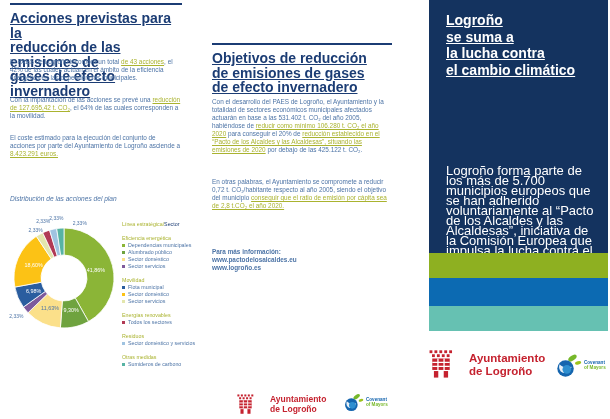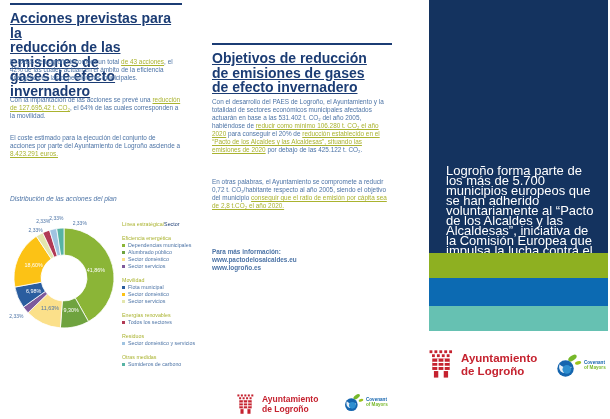--- a/index.html
+++ b/index.html
@@ -37,21 +37,21 @@
   .panel-title{position:absolute;left:17px;top:12px;margin:0;font-size:14px;line-height:16.5px;
                font-weight:bold;color:#ffffff;text-decoration:underline;white-space:pre-line;}
   .panel-para{position:absolute;left:17px;top:166px;width:152px;margin:0;font-size:13px;
               line-height:10px;color:#ffffff;}
   .stripe{position:absolute;left:429px;width:179px;}
   #stripe-green{top:253px;height:25px;background:#8eb021;}
   #stripe-blue{top:278px;height:28px;background:#0c6ab2;}
   #stripe-teal{top:306px;height:25px;background:#66c1b2;}
 
   
-  .logo-ayto{position:absolute;display:flex;align-items:center;gap:8px;color:#c5222f;}
+  .logo-ayto{position:absolute;display:flex;align-items:center;gap:16px;color:#c5222f;}
   .logo-ayto .txt{font-weight:bold;}
   #ayto-right{left:429px;top:350px;}
   #ayto-right .txt{font-size:11.5px;line-height:12.5px;}
   #ayto-mid{left:237px;top:394px;}
   #ayto-mid .txt{font-size:8.5px;line-height:9.5px;}
   .logo-cov{position:absolute;display:flex;align-items:center;gap:2px;}
   #cov-right{left:556px;top:352px;}
   #cov-mid{left:344px;top:392px;}
   .cov-txt{font-size:4.6px;line-height:5px;font-weight:bold;}
   .cov-txt .l1{color:#1565ae;} .cov-txt .l2{color:#76b82a;}
@@ -163,20 +163,24 @@
     <p class="body p1b"><span>Con el desarrollo del PAES de Logroño, el Ayuntamiento y la totalidad de sectores económicos municipales afectados actuarán en base a las 531.402 t. CO₂ del año 2005, habiéndose de </span><span class="olink">reducir como mínimo 106.280 t. CO₂ el año 2020</span><span> para conseguir el 20% de </span><span class="olink">reducción establecido en el “Pacto de los Alcaldes y las Alcaldesas”, situando las emisiones de 2020</span><span> por debajo de las 425.122 t. CO₂.</span></p>
     <p class="body p2b"><span>En otras palabras, el Ayuntamiento se compromete a reducir 0,72 t. CO₂/habitante respecto al año 2005, siendo el objetivo del municipio </span><span class="olink">conseguir que el ratio de emisión por cápita sea de 2,8 t.CO₂ el año 2020.</span></p>
     <div class="body infoblk">
       <span>Para más información:</span>
       <a class="url">www.pactodelosalcaldes.eu</a>
       <a class="url">www.logroño.es</a>
     </div>
   </section>
 
   <aside id="panel">
+    <h1 class="panel-title">Logroño
+se suma a
+la lucha contra
+el cambio climático</h1>
     <p class="panel-para">Logroño forma parte de los más de 5.700 municipios europeos que se han adherido voluntariamente al “Pacto de los Alcaldes y las Alcaldesas”, iniciativa de la Comisión Europea que impulsa la lucha contra el cambio climático a nivel local.</p>
   </aside>
   <div class="stripe" id="stripe-green"></div>
   <div class="stripe" id="stripe-blue"></div>
   <div class="stripe" id="stripe-teal"></div>
 
   <div class="logo-ayto" id="ayto-mid">
     <svg width="17" height="21" viewBox="0 0 22 26">
       <g fill="#c5222f">
         <rect x="0.5" y="0" width="2.6" height="2.6"></rect>

